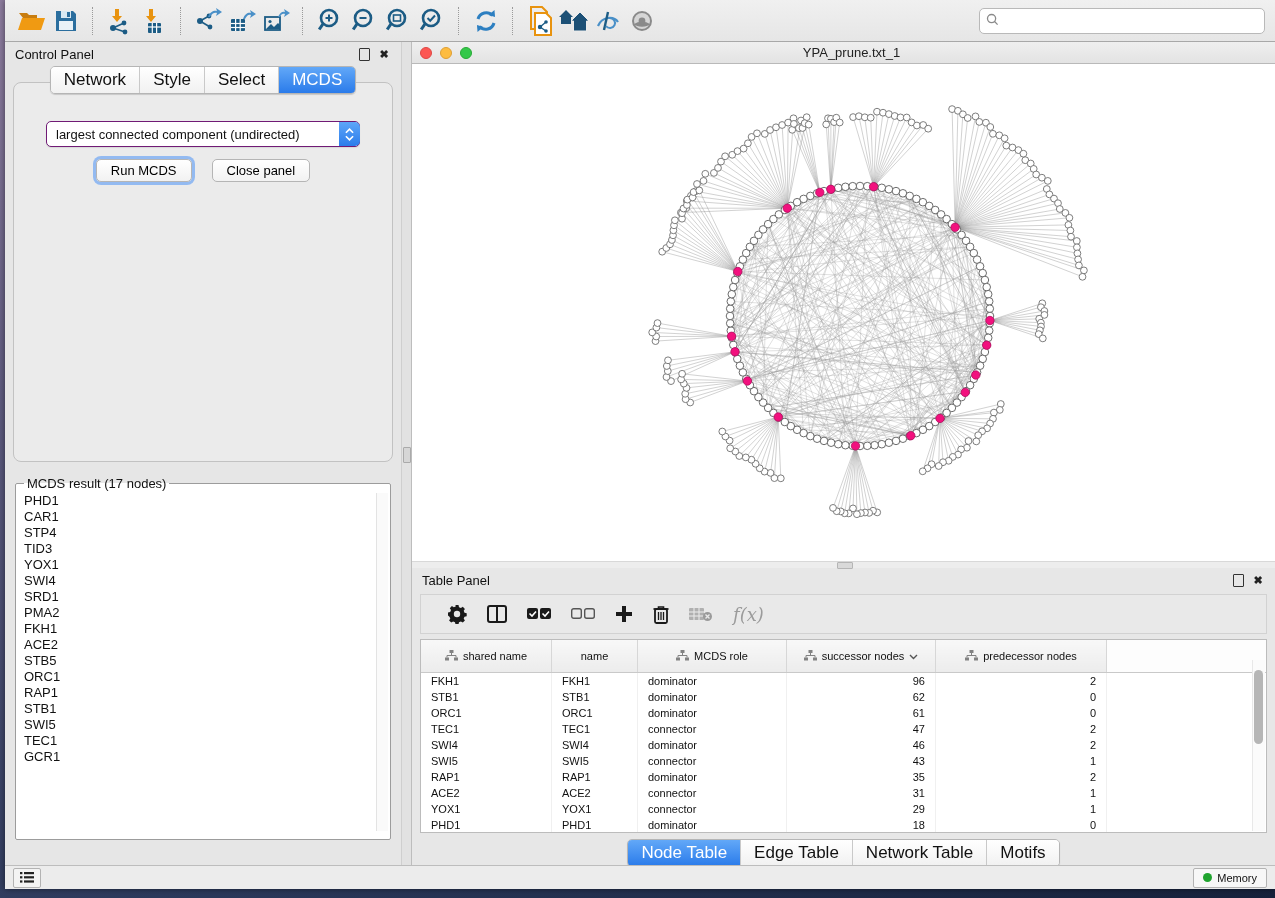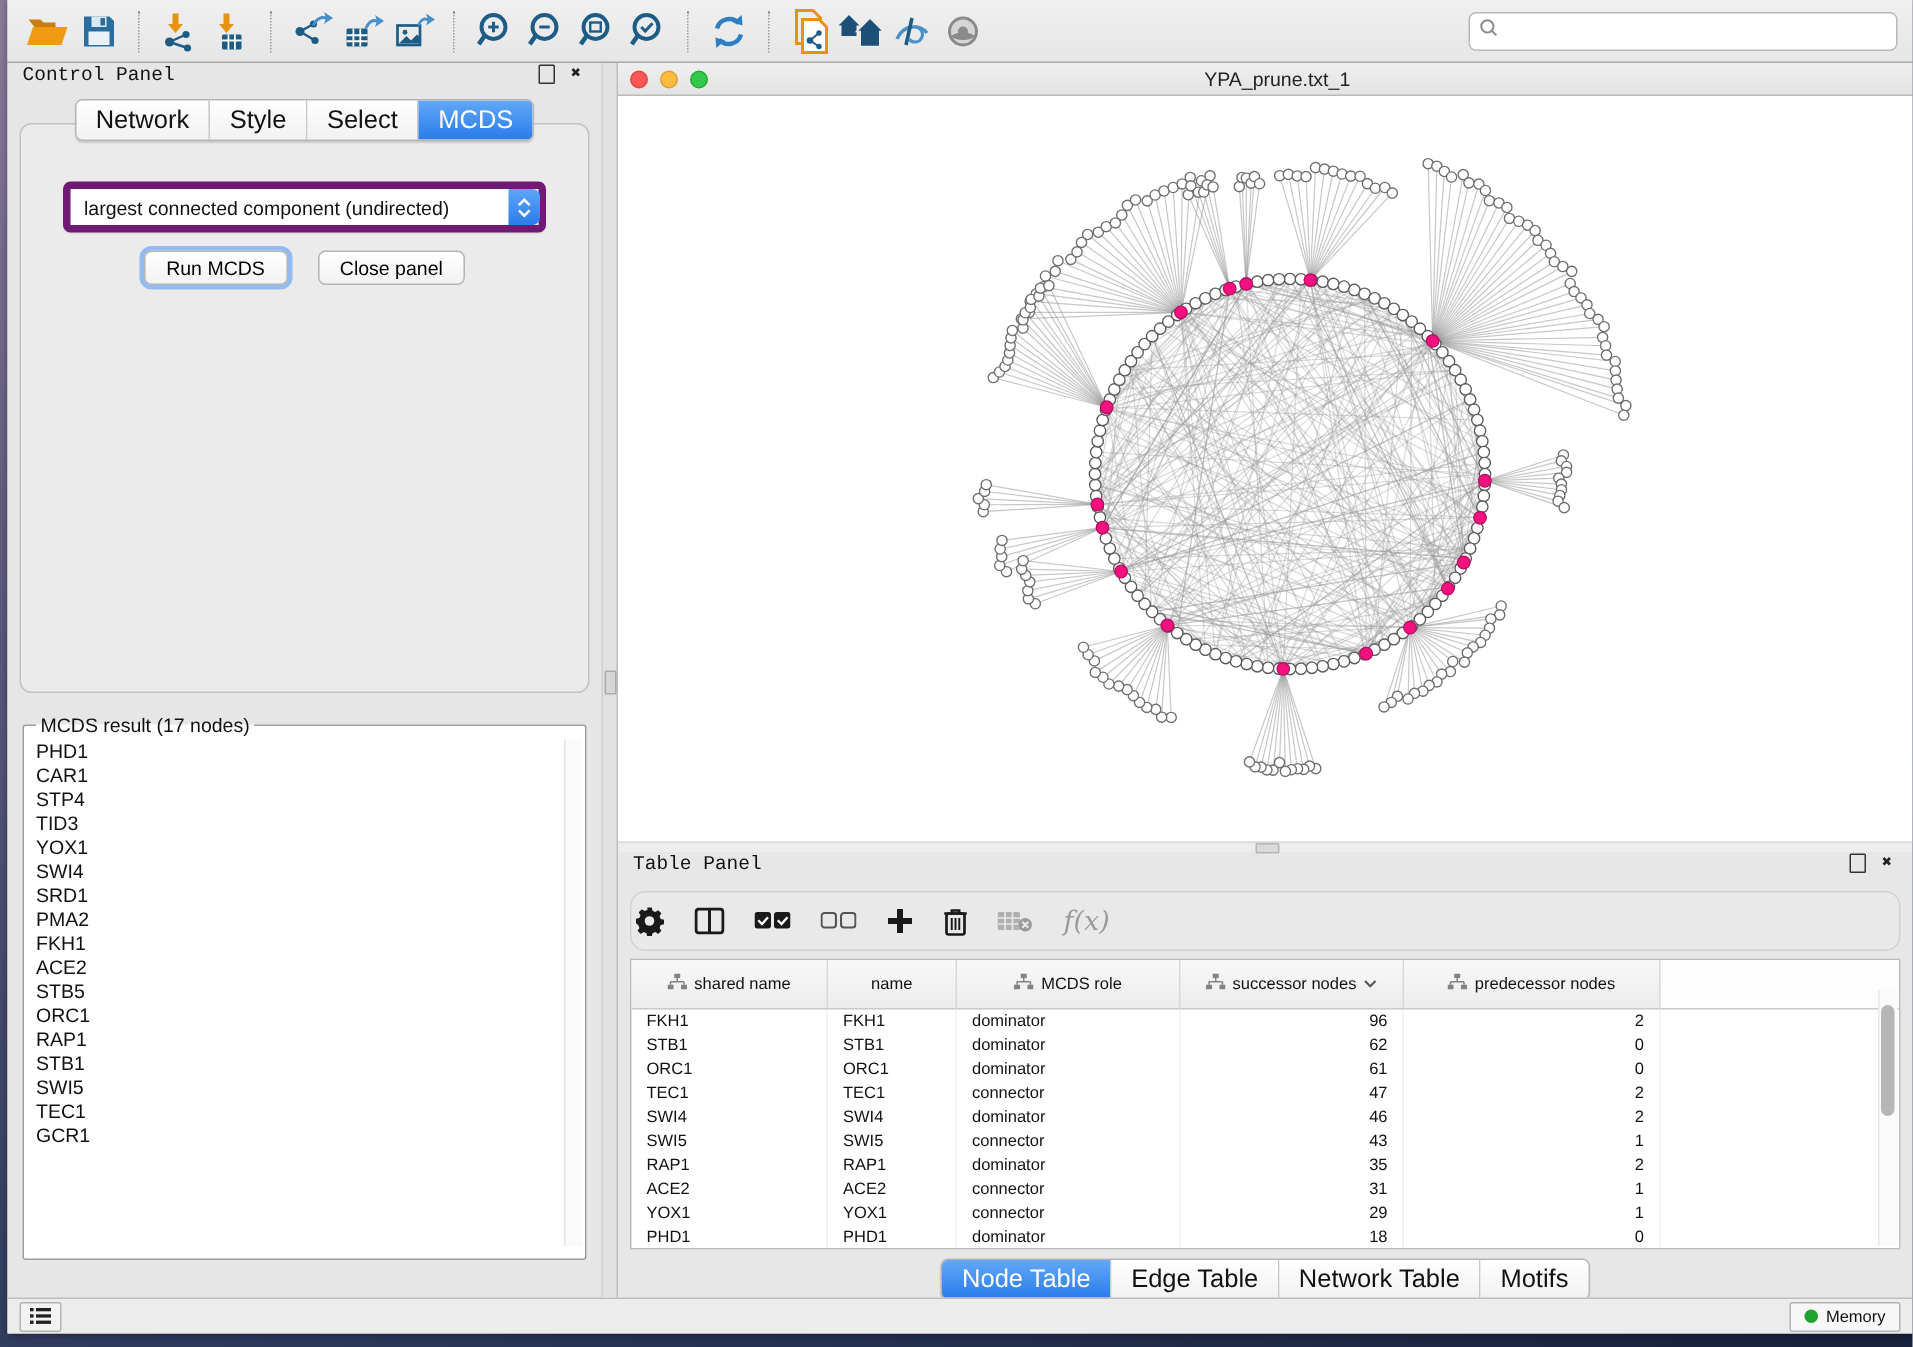--- a/index.html
+++ b/index.html
@@ -13,38 +13,38 @@
            border-bottom:1px solid #a8a8a8;display:flex;align-items:center;padding:0 10px;}
   .tbtn{width:34px;height:34px;display:flex;align-items:center;justify-content:center;border-radius:4px;}
   .tbtn svg{display:block}
   .tsep{width:1px;height:28px;border-left:1px dotted #9a9a9a;margin:0 9px;}
   .searchbox{margin-left:auto;width:272px;height:24px;background:#fff;border:1px solid #b9b9b9;
              border-radius:5px;display:flex;align-items:center;padding:0 6px;gap:4px;}
   .searchbox input{border:none;outline:none;flex:1;font-size:12px;background:transparent;font-family:inherit}
   
   .main{flex:1;display:flex;min-height:0;}
   .cpanel{width:396px;flex:0 0 396px;background:#e6e6e6;display:flex;flex-direction:column;min-height:0;}
-  .phead{height:24px;flex:0 0 24px;display:flex;align-items:flex-start;padding:0 10px;font-size:13px;font-family:Liberation Mono, monospace;}
+  .phead{height:24px;flex:0 0 24px;display:flex;align-items:center;padding:0 10px;font-size:13px;}
   .phead .sp{flex:1}
   .wicon{width:14px;height:14px;display:flex;align-items:center;justify-content:center;margin-left:6px;
          font-size:11px;color:#222;font-weight:bold;}
   .floatbox{width:9px;height:11px;border:1.5px solid #333;border-radius:1px;}
   
   .segbar{display:flex;justify-content:center;}
   .seg{display:flex;border:1px solid #b5b5b5;border-radius:5px;overflow:hidden;
        box-shadow:0 1px 1px rgba(0,0,0,.15);}
   .seg .sg{padding:3px 13px;font-size:17px;background:linear-gradient(#ffffff,#f1f1f1);
            border-right:1px solid #c9c9c9;cursor:default;white-space:nowrap;}
   .seg .sg:last-child{border-right:none}
   .seg .sg.active{background:linear-gradient(#62a8f8,#2a7bea);color:#fff;}
   
   .cp-inner{margin:-12px 8px 0 8px;border:1px solid #c2c2c2;border-radius:8px;background:#ebebeb;
             padding-top:26px;height:352px;flex:0 0 auto;}
   .optlabel{text-align:center;font-size:13px;margin-top:12px;}
-  .selectwrap{margin:12px auto 0 auto;width:312px;height:24px;background:#fff;border:5px solid #701a75;
+  .selectwrap{margin:12px auto 0 auto;width:312px;height:24px;background:#fff;border:1px solid #701a75;
               border-radius:5px;display:flex;align-items:center;box-shadow:0 1px 1px rgba(0,0,0,.08);}
   .selectwrap .val{flex:1;font-size:13px;padding:0 9px;white-space:nowrap;}
   .stepper{width:21px;height:24px;margin:-1px -1px -1px 0;border-radius:0 5px 5px 0;
            background:linear-gradient(#5ea6f8,#2b7ceb);display:flex;flex-direction:column;
            align-items:center;justify-content:center;gap:1px;}
   .btnrow{display:flex;justify-content:center;gap:20px;margin-top:12px;}
   .mbtn{font-size:13px;padding:3px 14px;background:linear-gradient(#ffffff,#f2f2f2);
         border:1px solid #b5b5b5;border-radius:5px;font-family:inherit;}
   .mbtn.focus{box-shadow:0 0 0 3px rgba(100,160,245,.65);}
   
@@ -71,21 +71,21 @@
   .l-grn{background:#34c84a;border:1px solid #27aa35;box-sizing:border-box}
   .ntext{position:absolute;left:16px;right:0;text-align:center;font-size:13px;color:#222;}
   .canvas{height:497px;background:#ffffff;position:relative;}
   
   .hsplit{height:6px;flex:0 0 6px;background:#ededed;border-top:1px solid #d8d8d8;position:relative;}
   .hhandle{position:absolute;top:0px;left:50%;margin-left:-7px;width:14px;height:5px;background:#d9d9d9;
            border:1px solid #b5b5b5;border-radius:1px;}
   
   .tpanel{flex:1;background:#e7e7e7;display:flex;flex-direction:column;min-height:0;}
   .ttoolbar{margin:2px 8px 0 8px;height:38px;flex:0 0 38px;background:#e9e9e9;border:1px solid #d2d2d2;
-            border-radius:10px;display:flex;align-items:center;gap:20px;padding:0 2px;}
+            border-radius:0;display:flex;align-items:center;gap:20px;padding:0 26px;}
   .ticon{display:flex;align-items:center;justify-content:center;}
   .fx{font-family:"DejaVu Serif",serif;font-style:italic;font-size:18px;color:#9b9b9b;}
   .tablewrap{margin:5px 8px 0 8px;flex:0 0 192px;background:#fff;border:1px solid #bcbcbc;
              position:relative;overflow:hidden;}
   table.grid{border-collapse:collapse;table-layout:fixed;width:845px;}
   table.grid th{height:32px;background:linear-gradient(#f8f8f8,#ececec);border-right:1px solid #d7d7d7;
       border-bottom:1px solid #c9c9c9;font-weight:normal;font-size:11px;padding:0;}
   table.grid th .hwrap{display:flex;align-items:center;justify-content:center;gap:5px;}
   table.grid td{height:16px;font-size:11px;padding:0 10px;border-right:1px solid #f0f0f0;white-space:nowrap;overflow:hidden;}
   table.grid td.num{text-align:right;}

